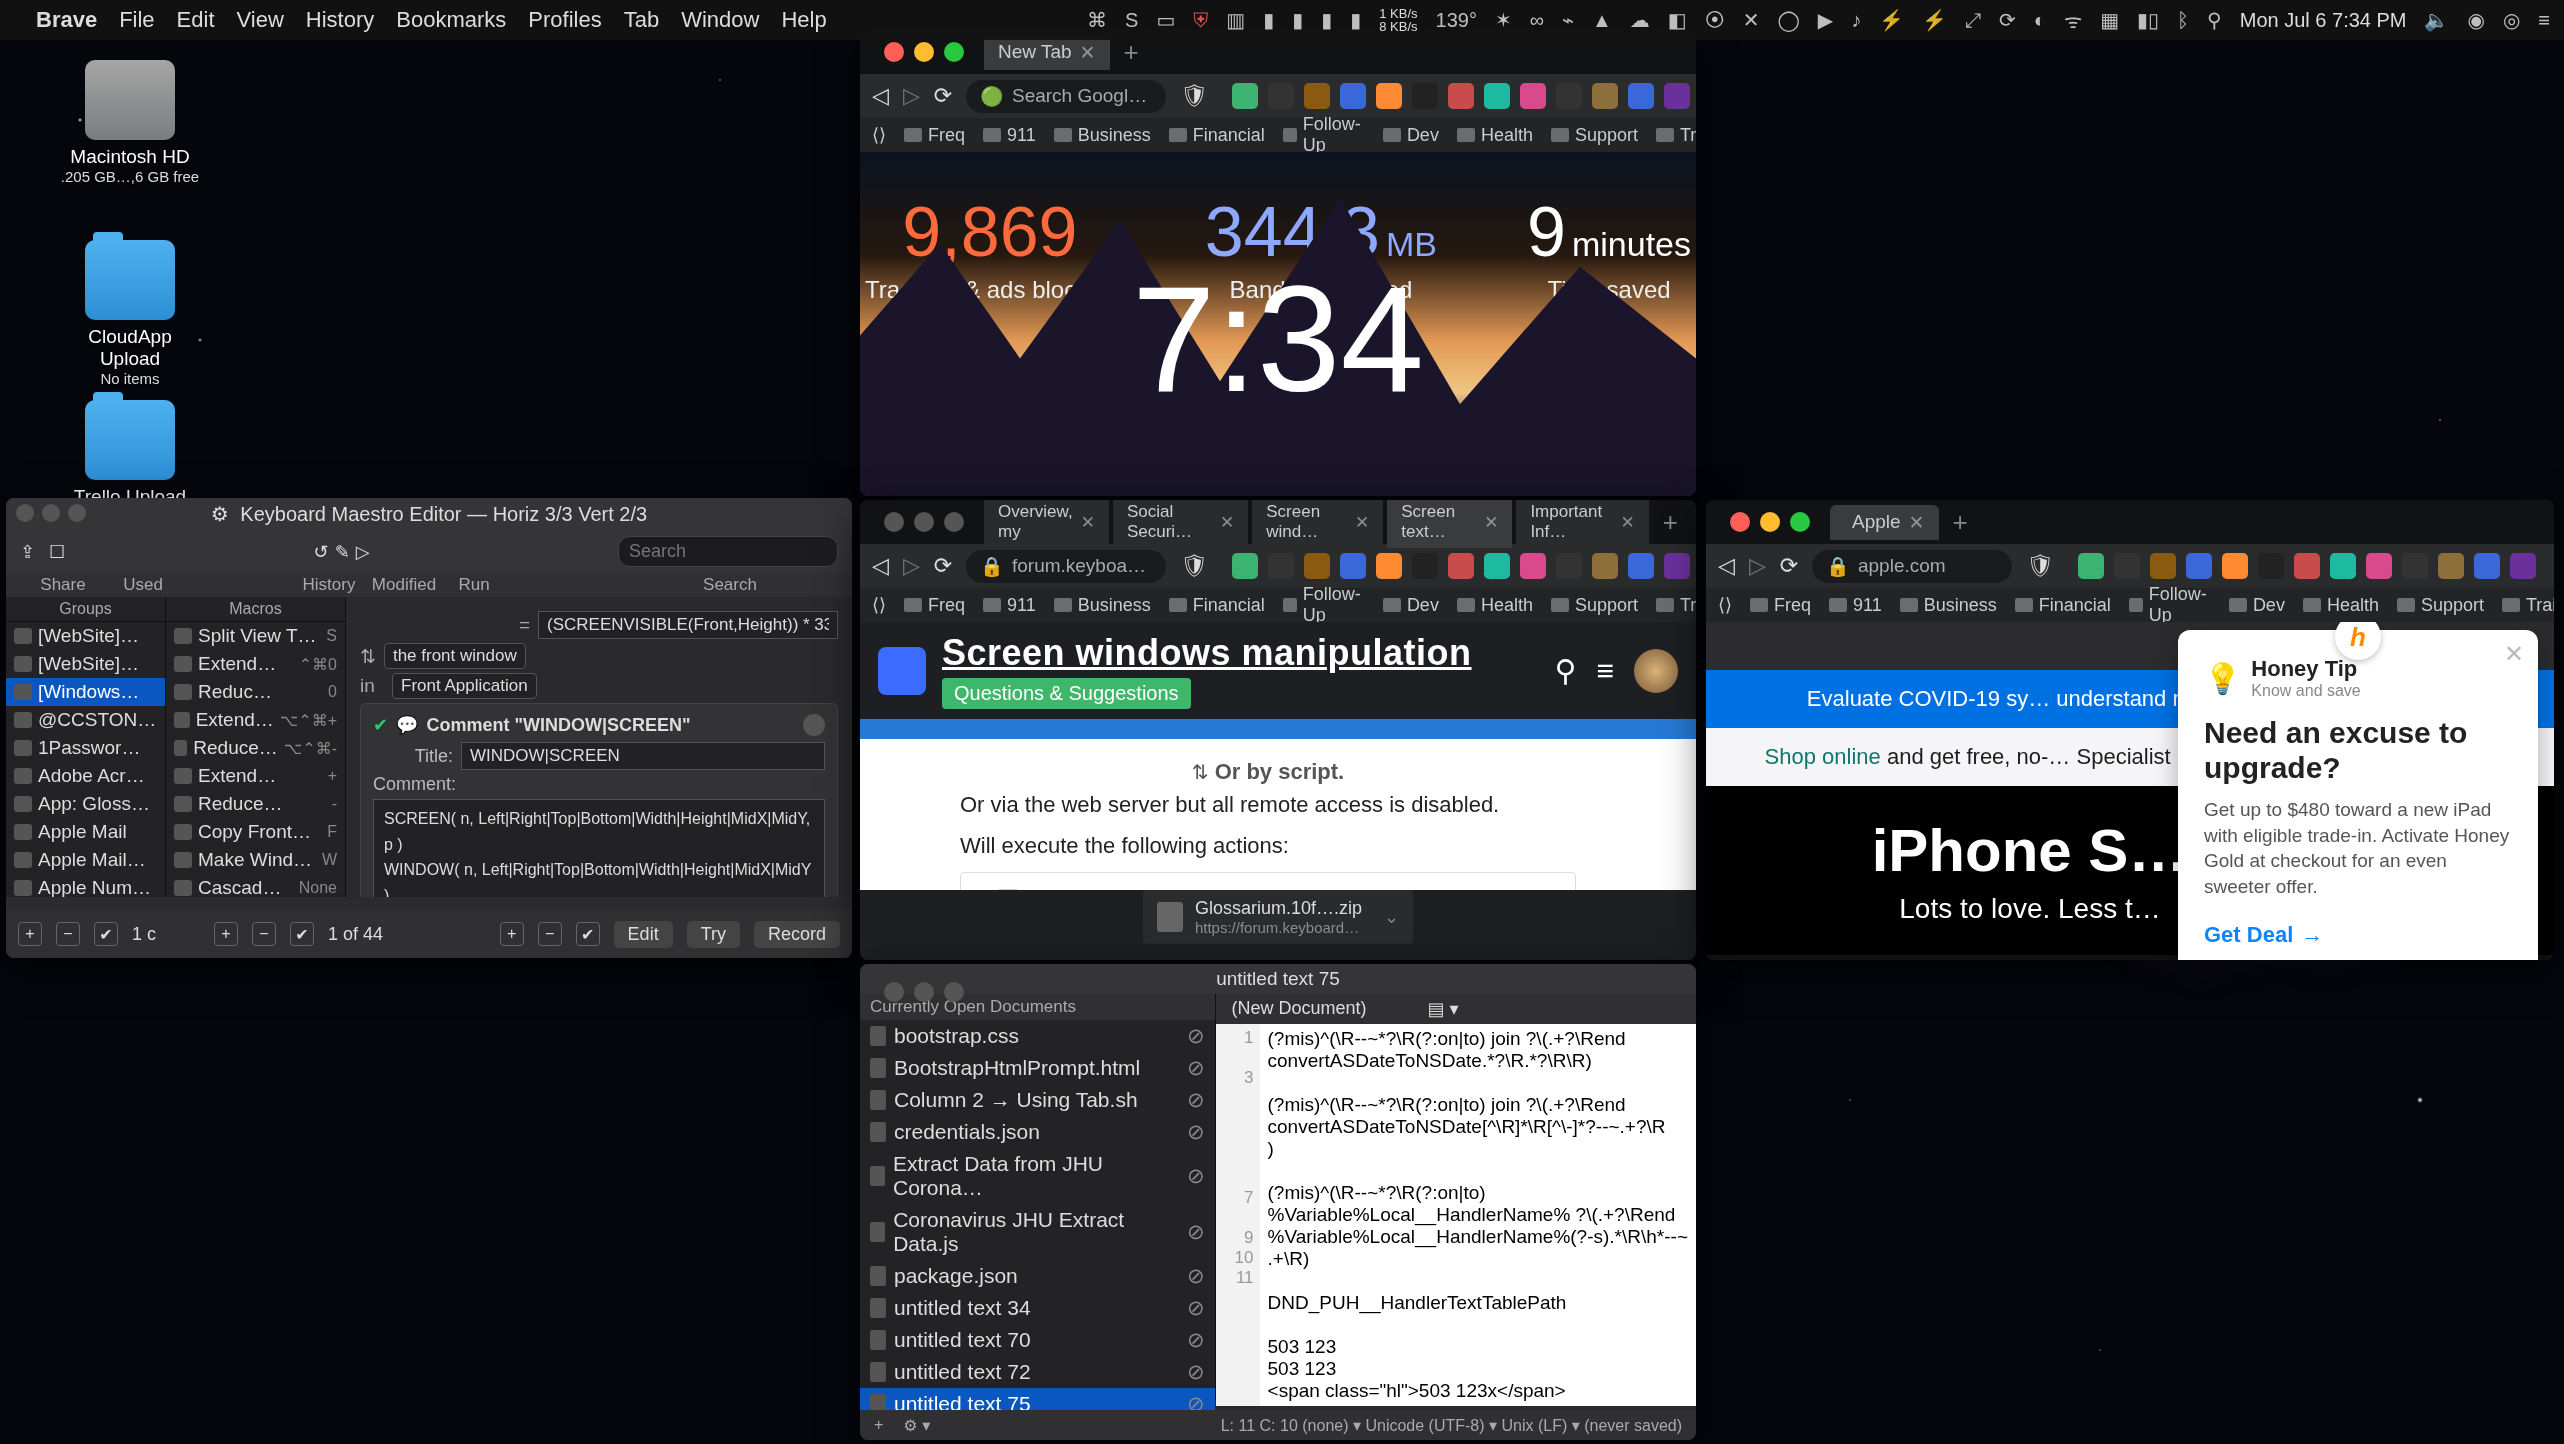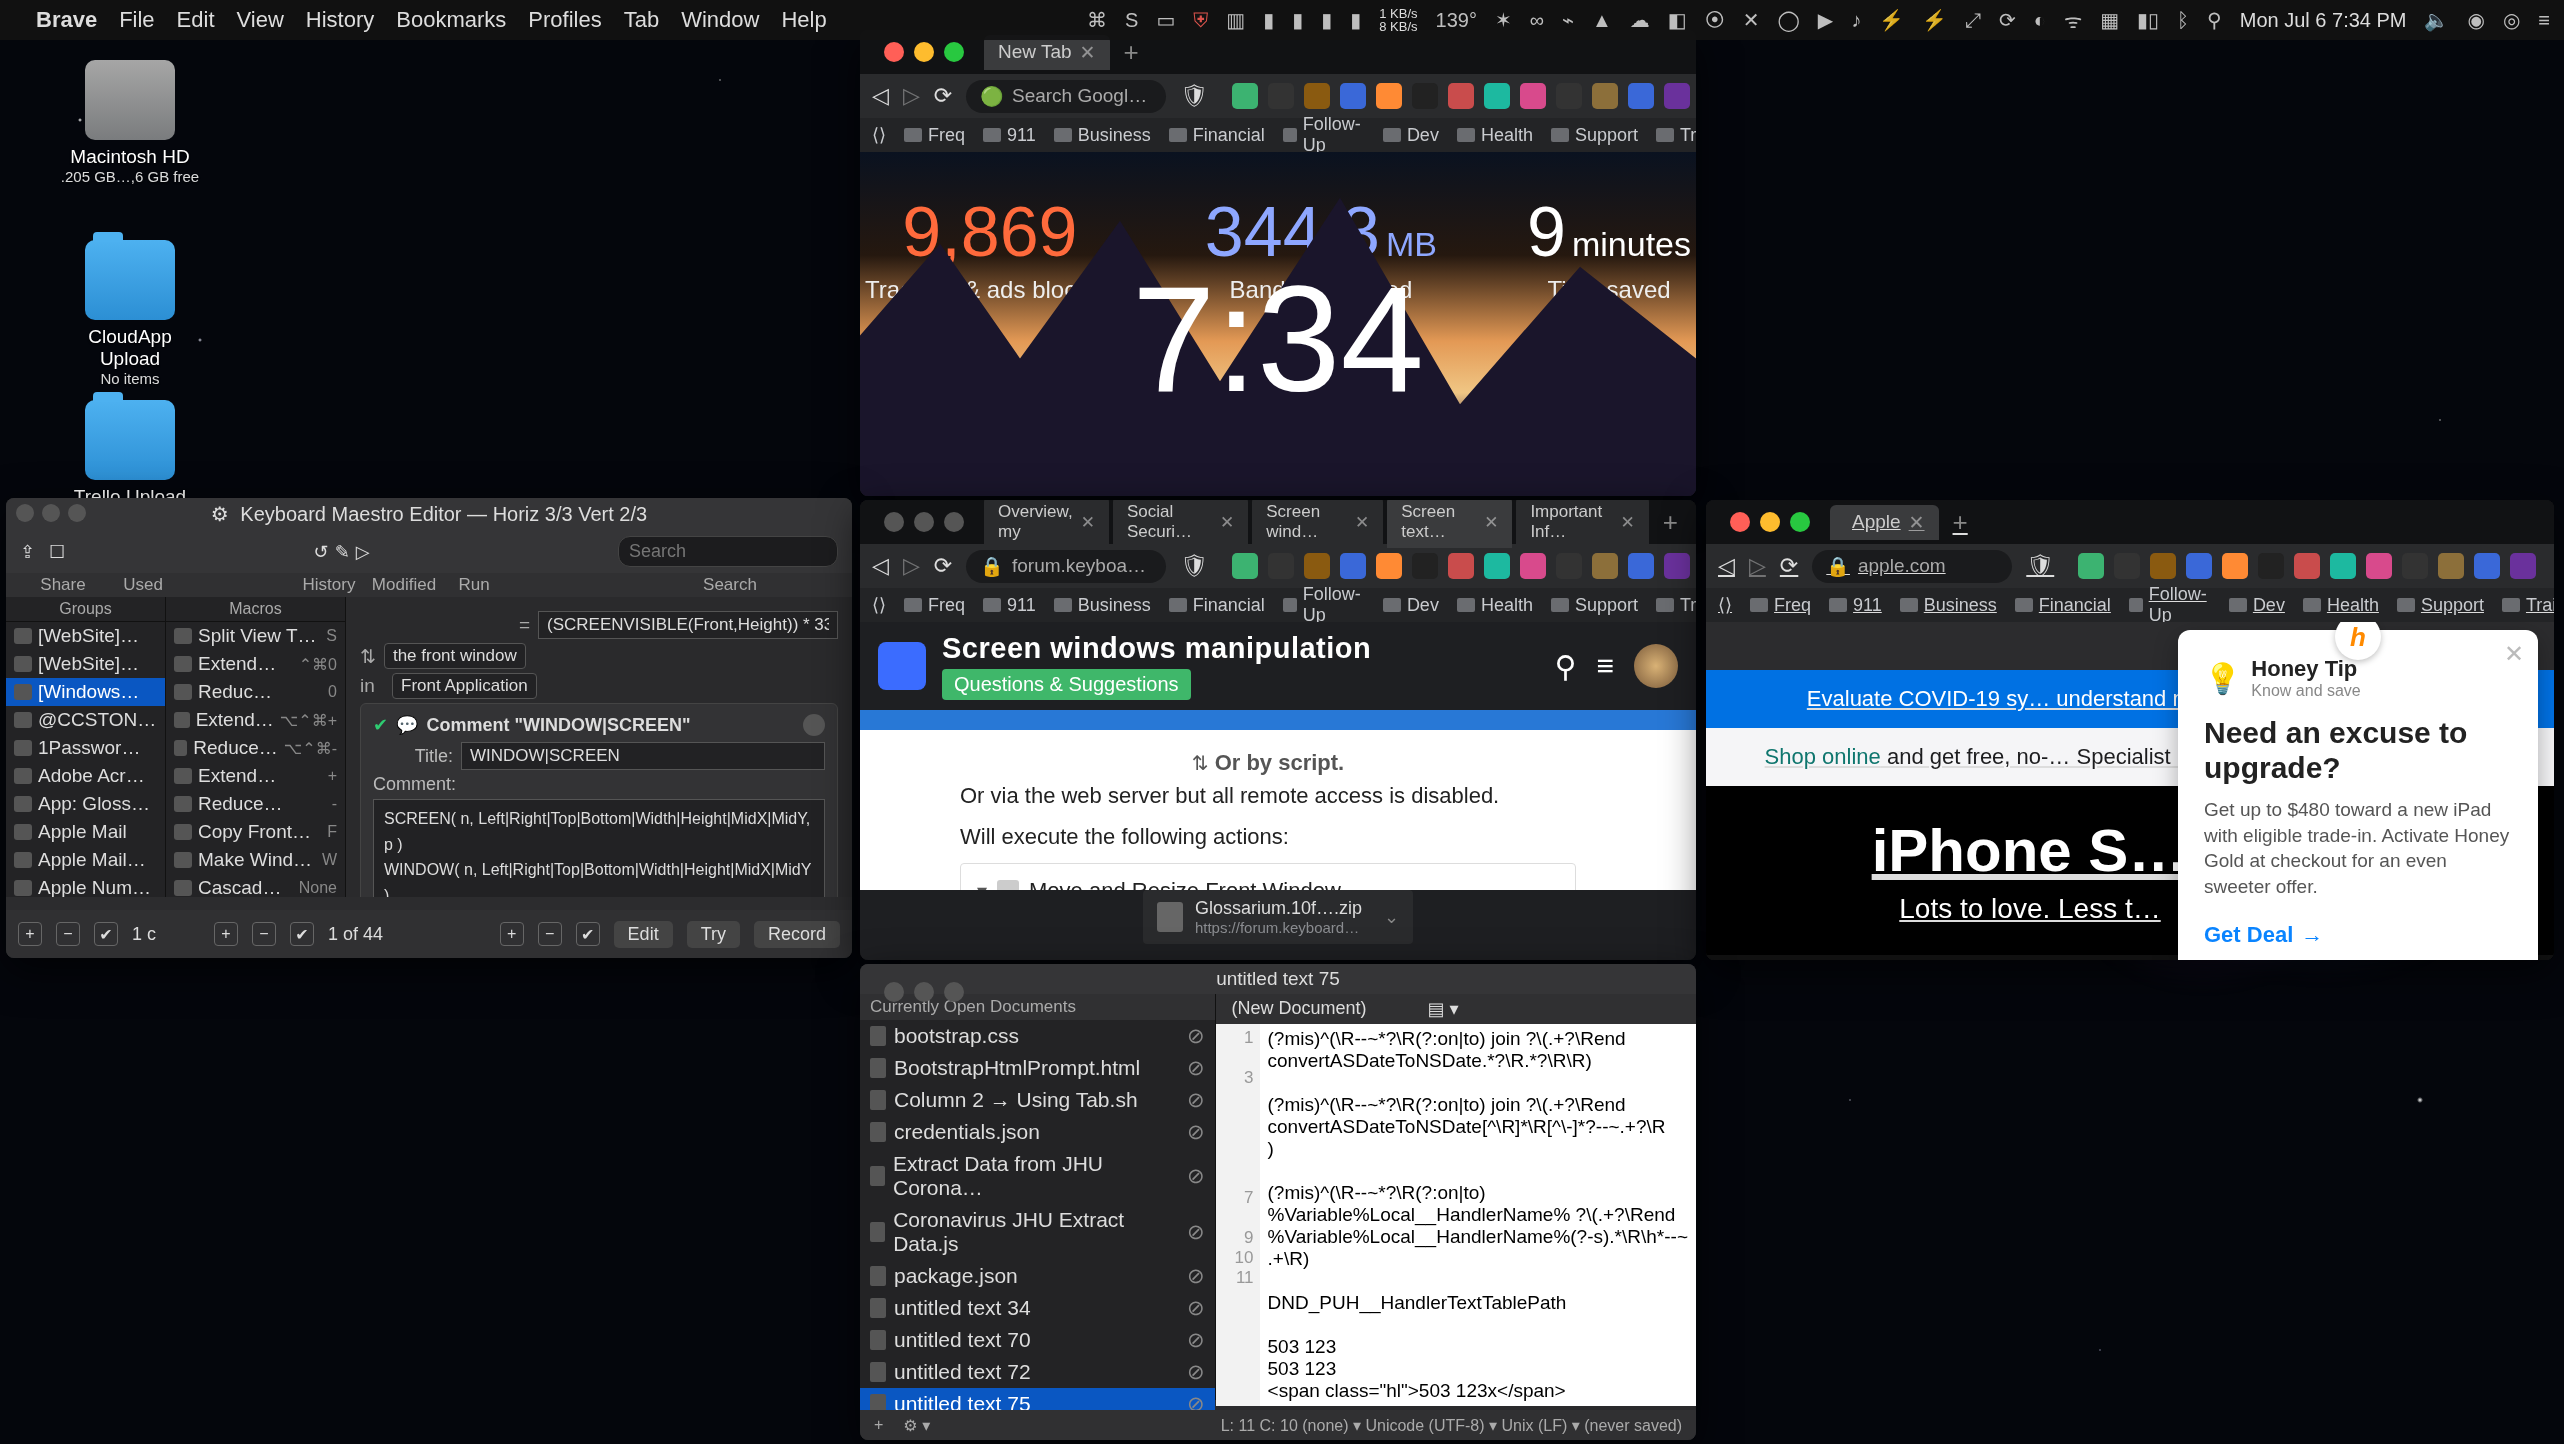--- a/index.html
+++ b/index.html
@@ -71,21 +71,21 @@
 .stat .big { font-size:70px; font-weight:300; }
 .stat .unit { font-size:34px; margin-left:6px; }
 .stat .lbl { font-size:24px; color:#eee; margin-top:4px; }
 .c-orange{color:#ff6a3c}.c-blue{color:#8ea7ff}.c-white{color:#fff}
 .clock { position:absolute; bottom:70px; left:0; right:0; text-align:center; font-size:150px; color:#fff; font-weight:200; }
 
 
 .brave2-body { height:calc(100% - 122px - 70px); background:#fff; color:#222; position:relative; }
 .disc-head { display:flex; align-items:center; gap:16px; padding:10px 18px; background:#1e1f22; color:#fff; }
 .disc-head .logo { width:48px; height:48px; background:#3b6cff; border-radius:8px; position:relative; }
-.disc-head h1 { font-size:29px; font-weight:600; letter-spacing:.5px; }
+.disc-head h1 { font-size:36px; font-weight:600; letter-spacing:.5px;text-decoration:underline; }
 .disc-head .pill { background:#3fb76a; color:#fff; padding:4px 12px; border-radius:4px; font-size:20px; display:inline-block; margin-top:4px; }
 .disc-head .right { margin-left:auto; display:flex; gap:20px; font-size:30px; align-items:center; }
 .disc-head .av { width:44px; height:44px; border-radius:50%; background:radial-gradient(#d9b276,#7a5a3a); }
 .blue-strip { background:#2878d6; height:20px; }
 .disc-body { padding:16px 120px 16px 100px; font-size:22px; line-height:1.5; }
 .disc-body .sec { background:#fff; border:1px solid #ddd; border-radius:4px; padding:10px 16px; margin-top:10px; }
 .arrow { font-size:20px; color:#555; }
 .dlbar { position:absolute; bottom:0; left:0; right:0; height:70px; background:#1e1f22; display:flex; align-items:center; gap:18px; padding:0 16px;flex-direction:column; }
 .dl { background:#2a2b2d; padding:8px 14px; border-radius:4px; font-size:18px; line-height:1.15; display:flex; align-items:center; gap:12px; }
 .dl .fi { width:26px; height:30px; background:#666; border-radius:3px; }
@@ -564,21 +564,21 @@
         </div>
         <span style="margin-left:10px;color:#888">⌄</span>
       </div>
     <div class="right">
       <span class="showall">Show All</span>
       <span style="color:#888">✕</span>
     </div>
   </div>
 </div>
 
-<div class="win brave" style="left:1706px; top:500px; width:848px; height:460px;text-decoration:underline;">
+<div class="win brave" style="left:1706px; top:500px; width:848px; height:460px;">
   <div class="tabbar">
     <div class="traffic">
         <span class="t-r"></span>
         <span class="t-y"></span>
         <span class="t-g"></span>
       </div>
     <div class="tab active">
         <span></span>
         <span>Apple</span>
         <span class="x">✕</span>

